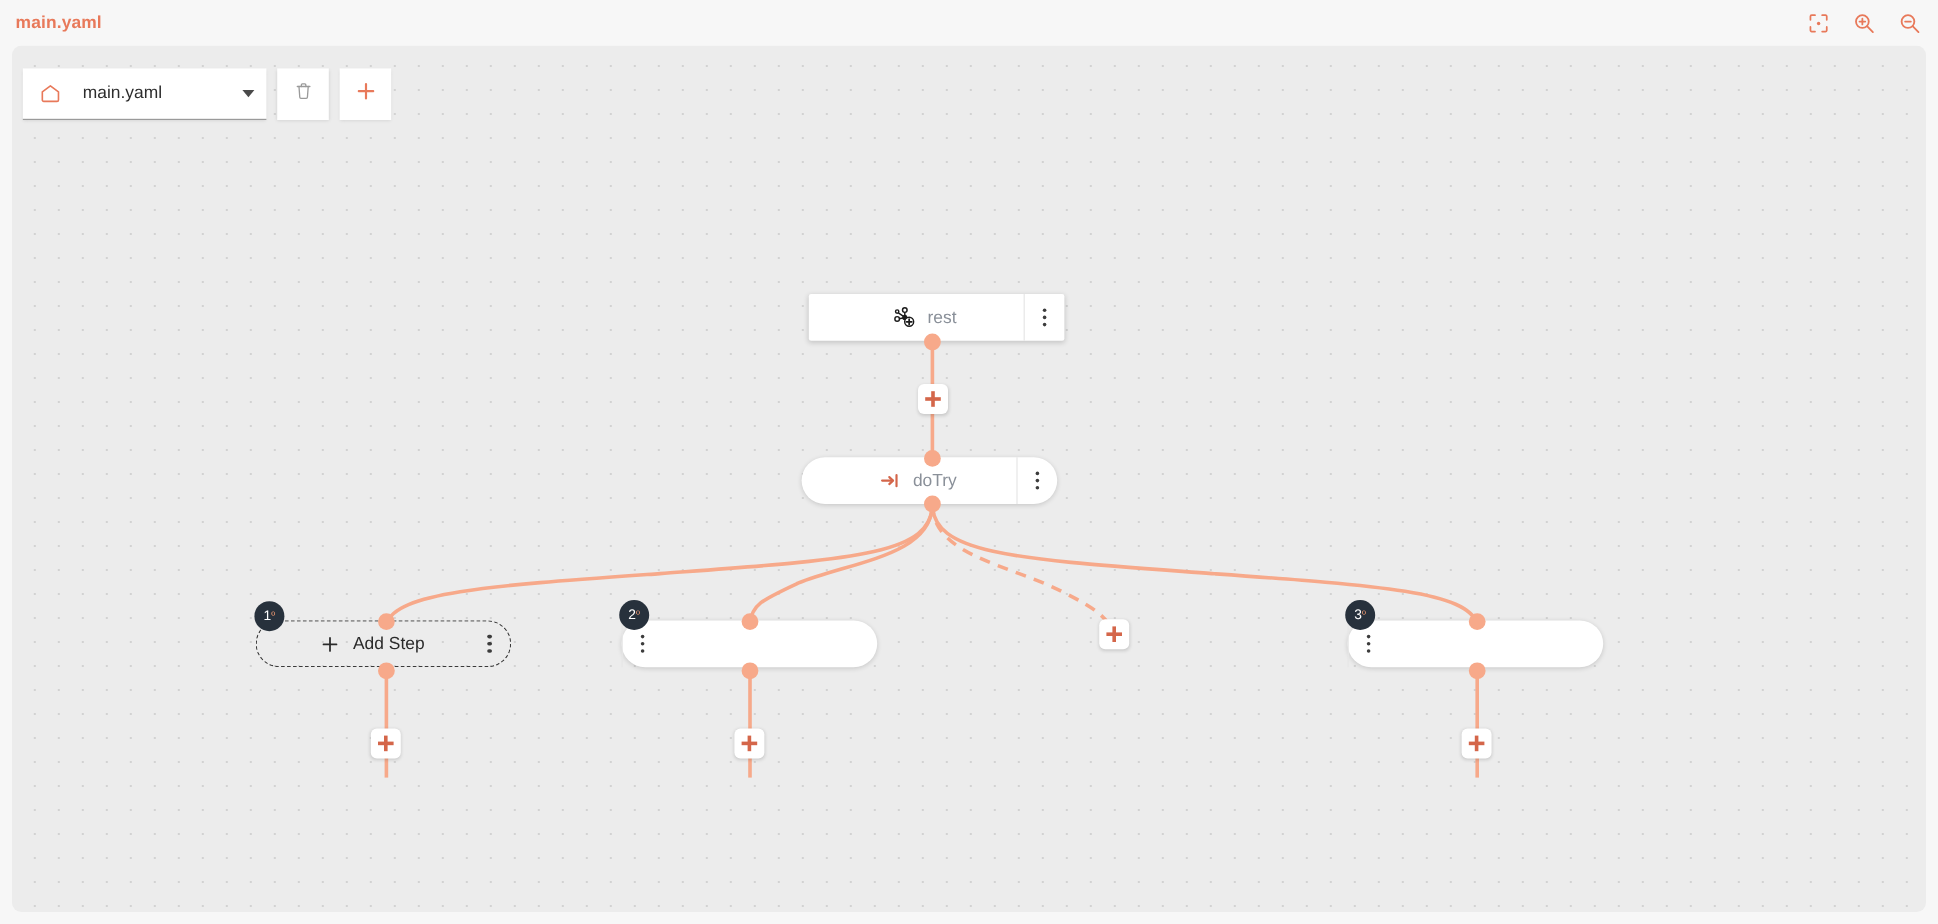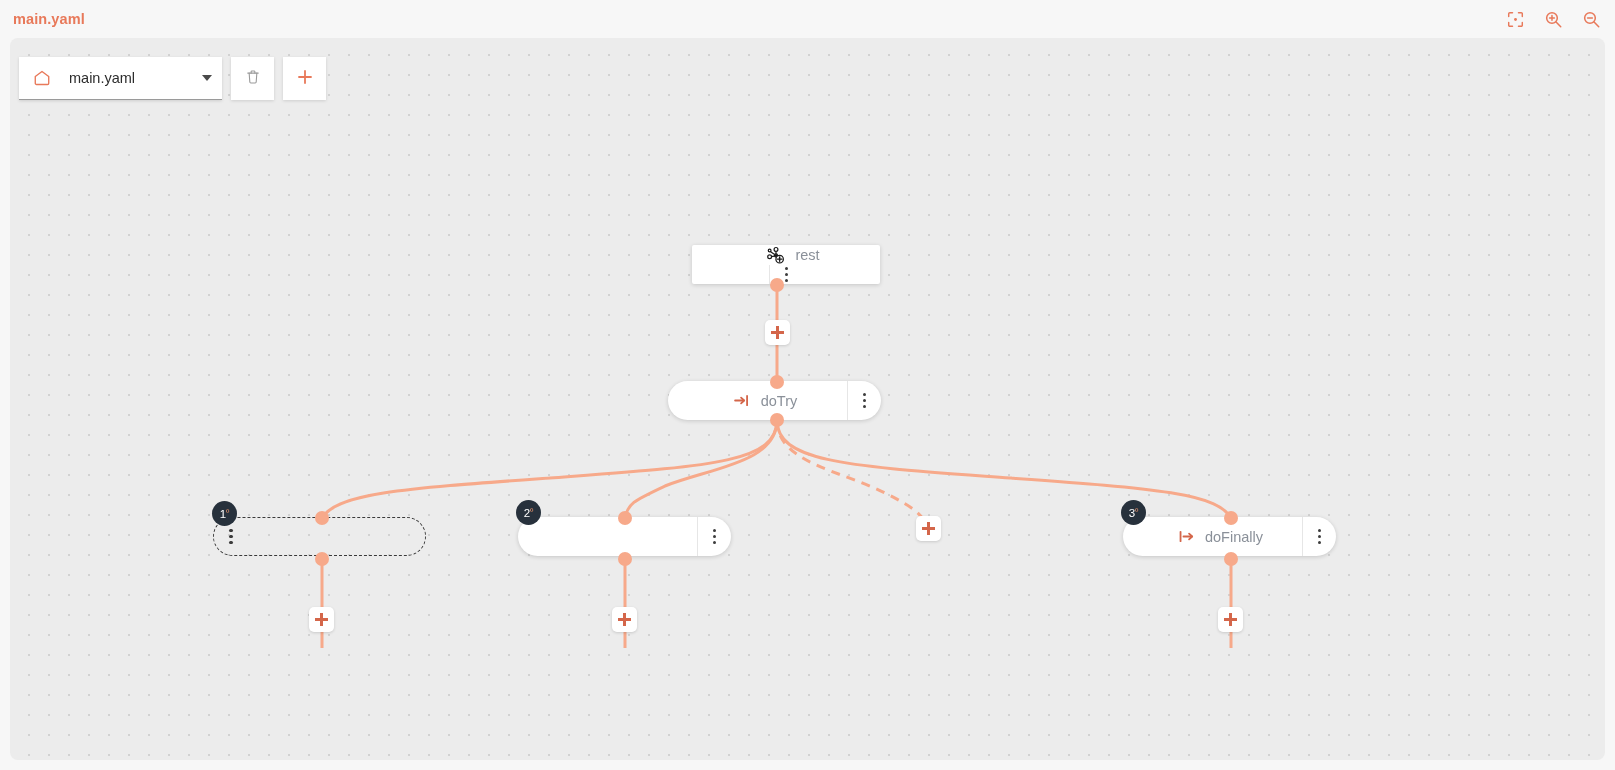--- a/index.html
+++ b/index.html
@@ -93,21 +93,21 @@
   
   .node {
     position: absolute;
     height: 39px;
     background: #ffffff;
     box-shadow: 0 1px 4px rgba(0,0,0,.16);
     display: flex; align-items: center;
     z-index: 10;
     cursor: pointer;
   }
-  .node.rounded { border-radius: 20px; justify-content: flex-end; }
+  .node.rounded { border-radius: 20px; }
   .node.square  { border-radius: 2px; }
   .node.ghost {
     background: transparent;
     box-shadow: none;
     border: 1.4px dashed #3a3a3a;
     border-radius: 20px;
   }
   .node-body {
     flex: 1;
     display: flex; align-items: center; justify-content: center;
@@ -265,21 +265,21 @@
       <div class="cdot" style="left:760px;  top:240px;"></div>
       <div class="cdot" style="left:760px;  top:337px;"></div>
       <div class="cdot" style="left:760px;  top:375px;"></div>
       <div class="cdot" style="left:305px;  top:473px;"></div>
       <div class="cdot" style="left:305px;  top:514px;"></div>
       <div class="cdot" style="left:608px;  top:473px;"></div>
       <div class="cdot" style="left:608px;  top:514px;"></div>
       <div class="cdot" style="left:1214px; top:473px;"></div>
       <div class="cdot" style="left:1214px; top:514px;"></div>
 
-      <div class="node square" style="left:682px; top:207px; width:188px;flex-direction:column;">
+      <div class="node square" style="left:664px; top:207px; width:213px;">
         <div class="node-body">
           <span class="node-icon">
             <svg width="21" height="21" viewBox="0 0 22 22" fill="none" stroke="#1b1b1b" stroke-width="1.35">
               <circle cx="11" cy="4.3" r="2.1"></circle>
               <circle cx="4" cy="12.4" r="2.1"></circle>
               <circle cx="11" cy="11" r="1.7" fill="#1b1b1b"></circle>
               <circle cx="4" cy="5.6" r="1.5"></circle>
               <path d="M11 6.4v2.9M9.4 11.6L5.7 12.2M5.1 6.8l4.4 3"></path>
               <circle cx="15" cy="15" r="4.1" fill="#fff"></circle>
               <path d="M15 12.6v4.8M12.6 15h4.8" stroke-linecap="round" stroke-width="1.6"></path>
@@ -314,20 +314,28 @@
               <i></i>
             </span>
         </div>
       </div>
 
       <div class="node ghost" style="left:203px; top:479px; width:213px;">
         <div class="badge">
           <span>1</span>
             <sup>º</sup>
         </div>
+        <div class="node-body">
+          <span class="node-icon">
+            <svg width="18" height="18" viewBox="0 0 22 22" fill="none" stroke="#2a2a2a" stroke-width="1.8" stroke-linecap="round">
+              <path d="M11 4.4v13.2M4.4 11h13.2"></path>
+            </svg>
+          </span>
+          <span class="node-label">Add Step</span>
+        </div>
         <div class="node-menu">
           <span class="dots">
               <i></i>
               <i></i>
               <i></i>
             </span>
         </div>
       </div>
 
       <div class="node rounded" style="left:508px; top:479px; width:213px;">
@@ -341,30 +349,20 @@
               <i></i>
               <i></i>
             </span>
         </div>
       </div>
 
       <div class="node rounded" style="left:1113px; top:479px; width:213px;">
         <div class="badge">
           <span>3</span>
             <sup>º</sup>
-        </div>
-        <div class="node-body">
-          <span class="node-icon">
-            <svg width="21" height="21" viewBox="0 0 22 22" fill="none" stroke="#d4664a" stroke-width="2" stroke-linecap="round" stroke-linejoin="round">
-              <path d="M5 5.9v10.2"></path>
-              <path d="M8.2 11h9.3"></path>
-              <path d="M14.4 7.8L17.8 11l-3.4 3.2"></path>
-            </svg>
-          </span>
-          <span class="node-label">doFinally</span>
         </div>
         <div class="node-menu">
           <span class="dots">
               <i></i>
               <i></i>
               <i></i>
             </span>
         </div>
       </div>
 

